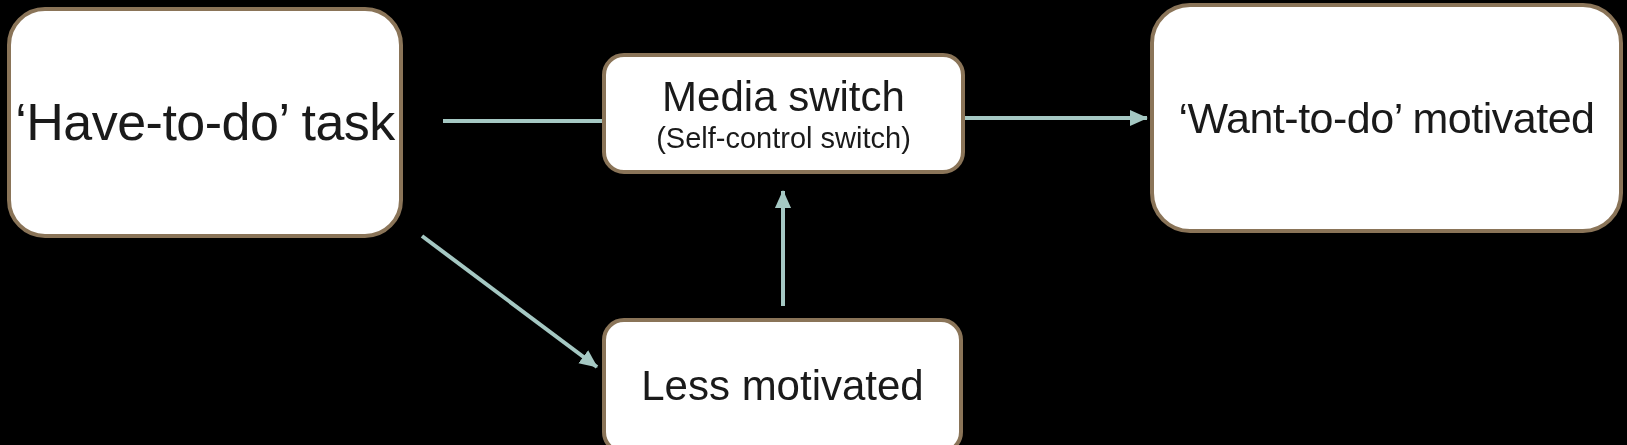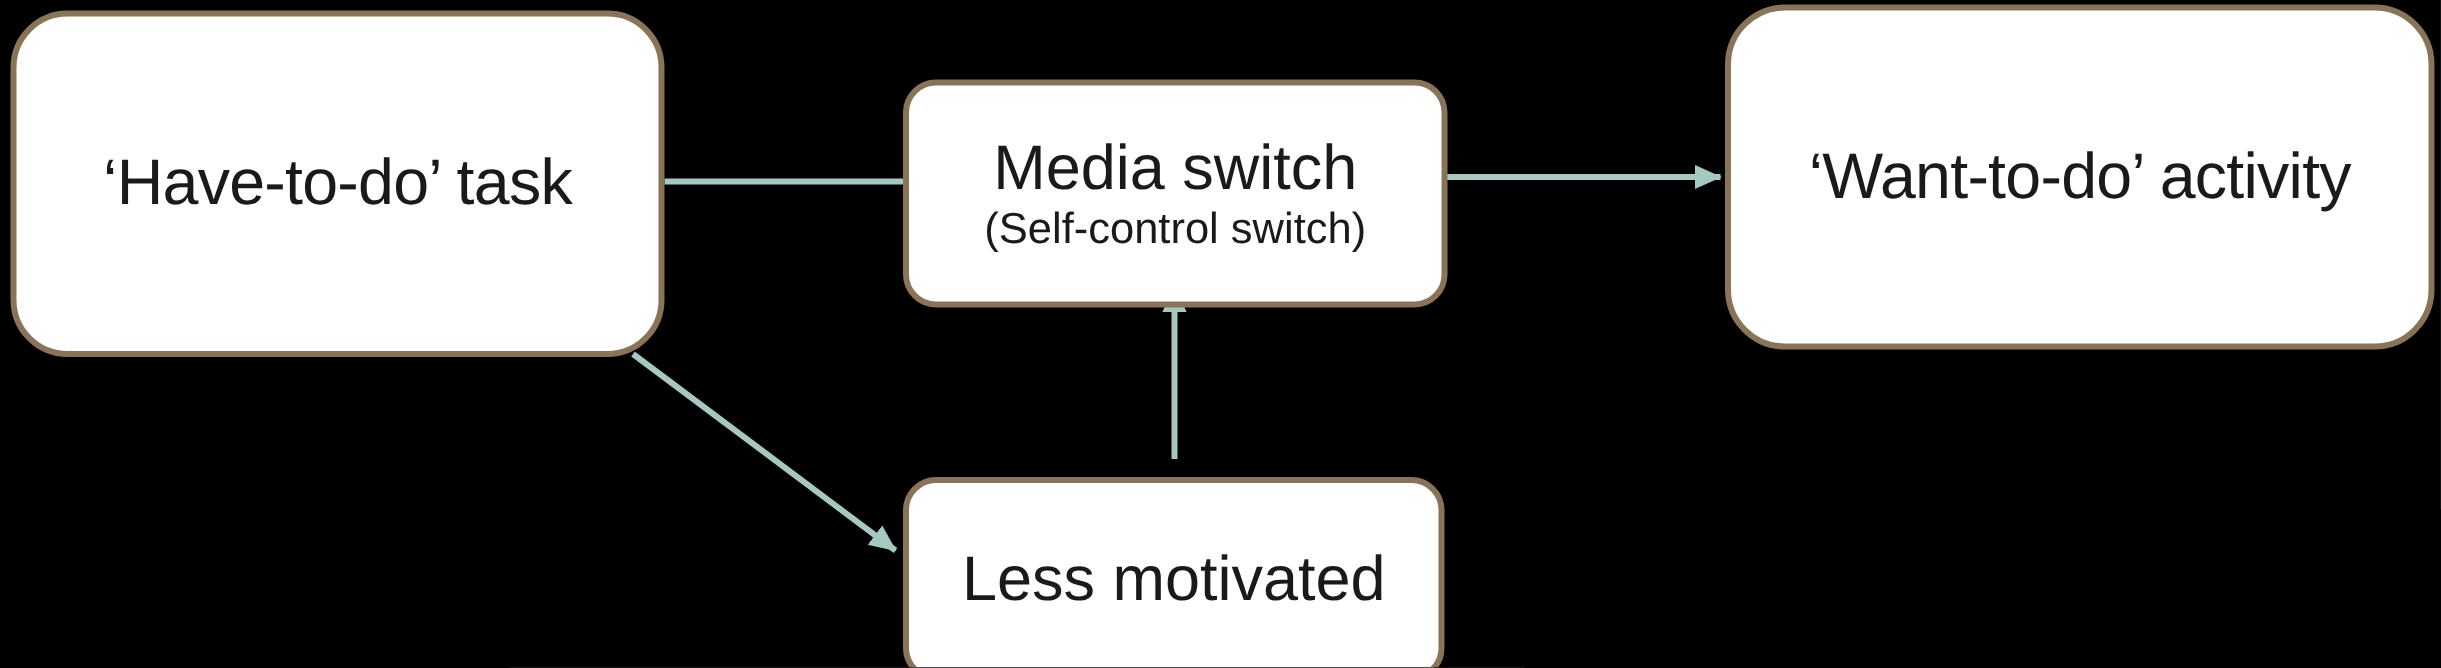--- a/index.html
+++ b/index.html
@@ -40,28 +40,28 @@
     color: var(--text-color);
     display: flex;
     flex-direction: column;
     align-items: center;
     justify-content: center;
     text-align: center;
     line-height: 1.12;
   }
   .node-have {
     left: 7px; top: 7px;
-    width: 436px; height: 231px;
+    width: 396px; height: 231px;
     border-radius: 38px;
-    font-size: 43px;
+    font-size: 52px;
     letter-spacing: -0.5px;
   }
   .node-media {
     left: 602px; top: 53px;
-    width: 363px; height: 152px;
+    width: 363px; height: 121px;
     border-radius: 22px;
   }
   .node-media .title { font-size: 42px; }
   .node-media .subtitle { font-size: 29px; margin-top: 2px; }
   .node-want {
     left: 1150px; top: 3px;
     width: 473px; height: 230px;
     border-radius: 40px;
     font-size: 43px;
     letter-spacing: -0.5px;
@@ -94,20 +94,20 @@
   <div class="node node-have">
     <span>‘Have-to-do’ task</span>
   </div>
 
   <div class="node node-media">
     <span class="title">Media switch</span>
     <span class="subtitle">(Self-control switch)</span>
   </div>
 
   <div class="node node-want">
-    <span>‘Want-to-do’ activity</span>
+    <span>‘Want-to-do’ motivated</span>
   </div>
 
   <div class="node node-less">
     <span>Less motivated</span>
   </div>
 
 </div>
 
 </body></html>

